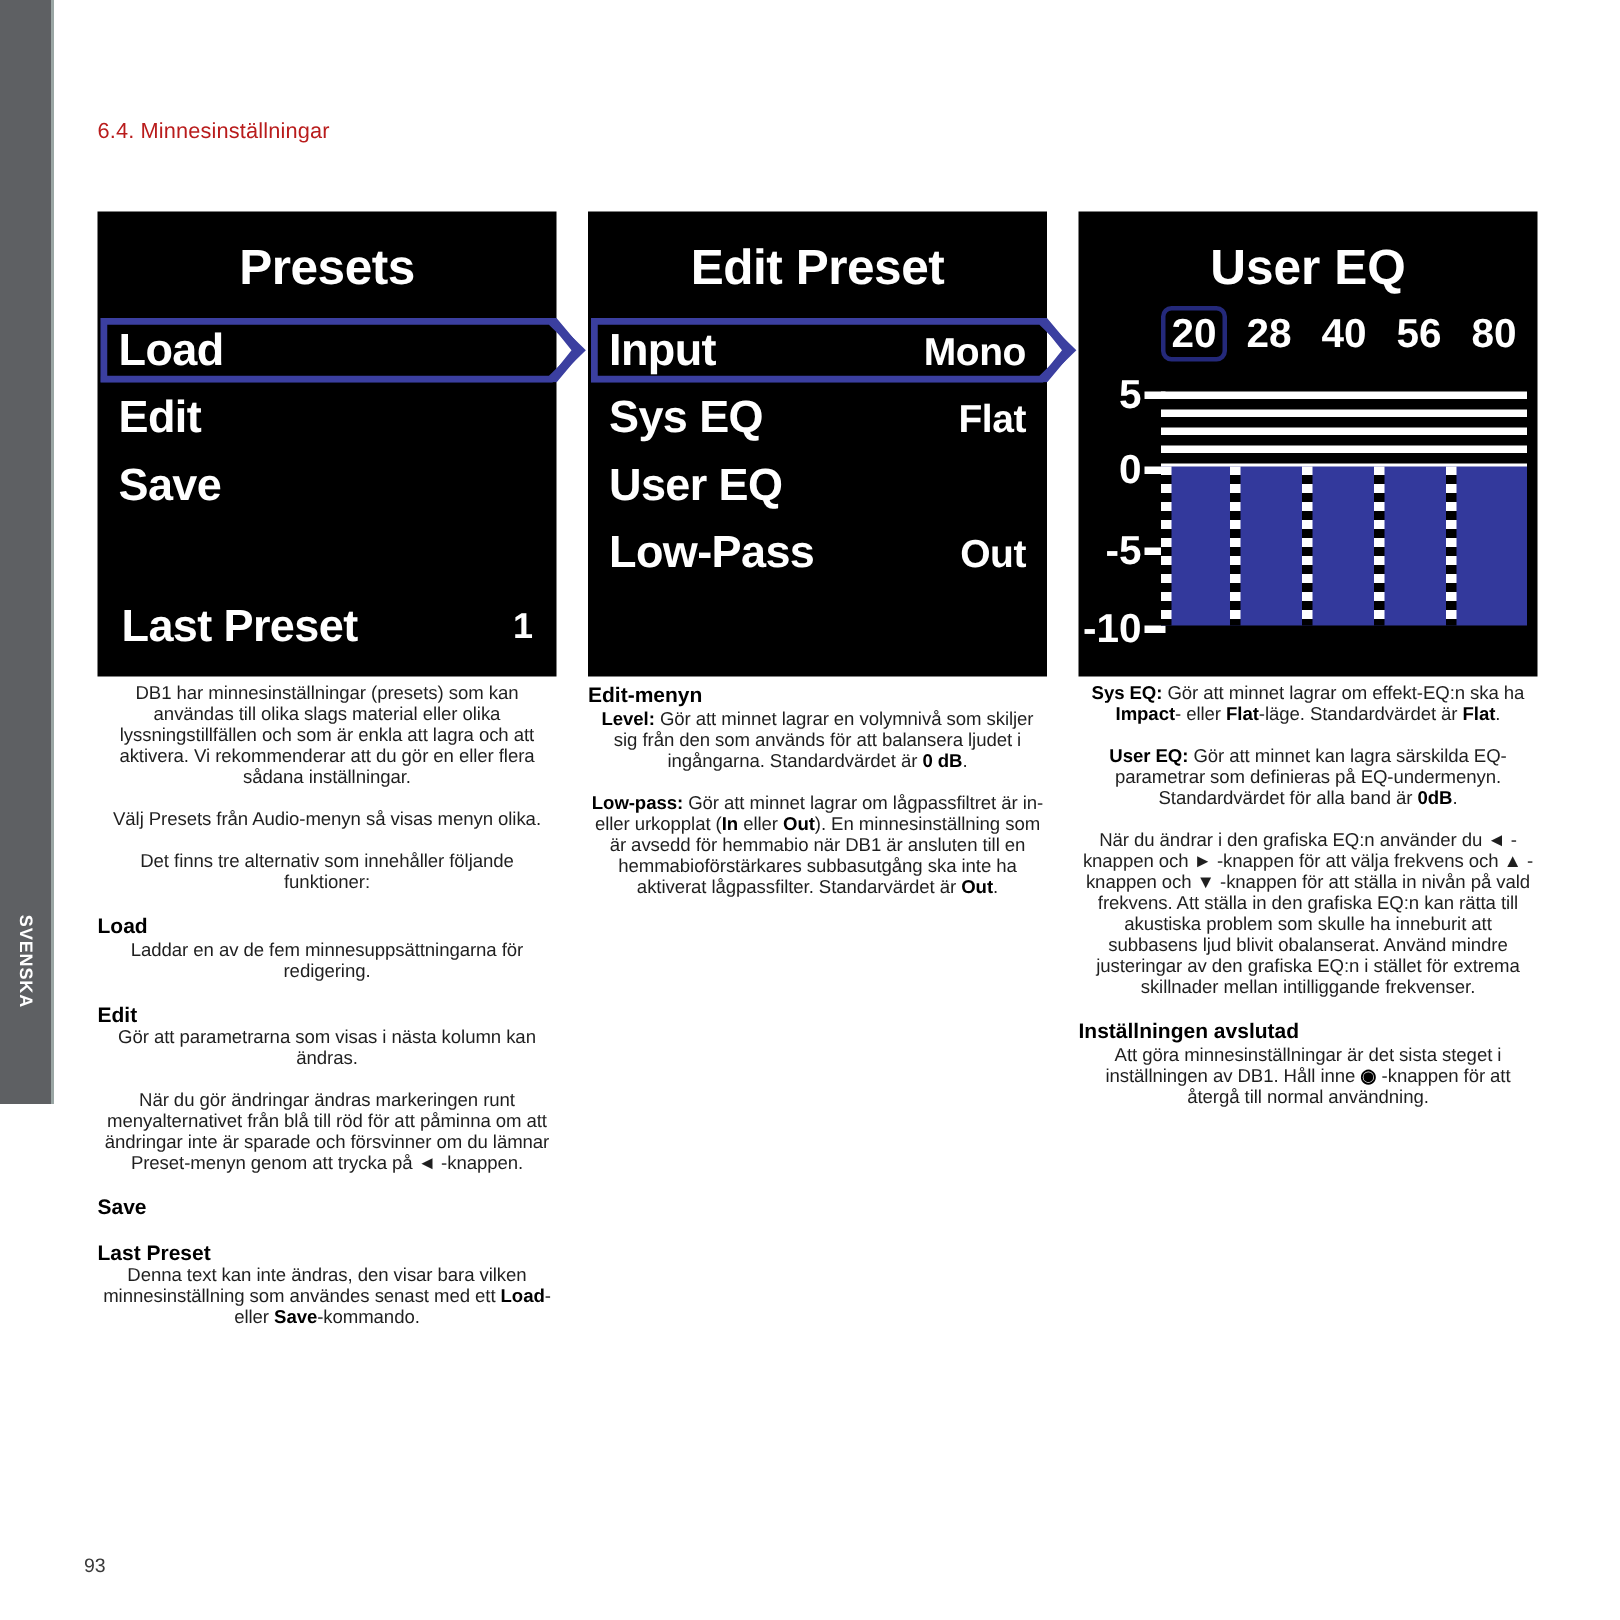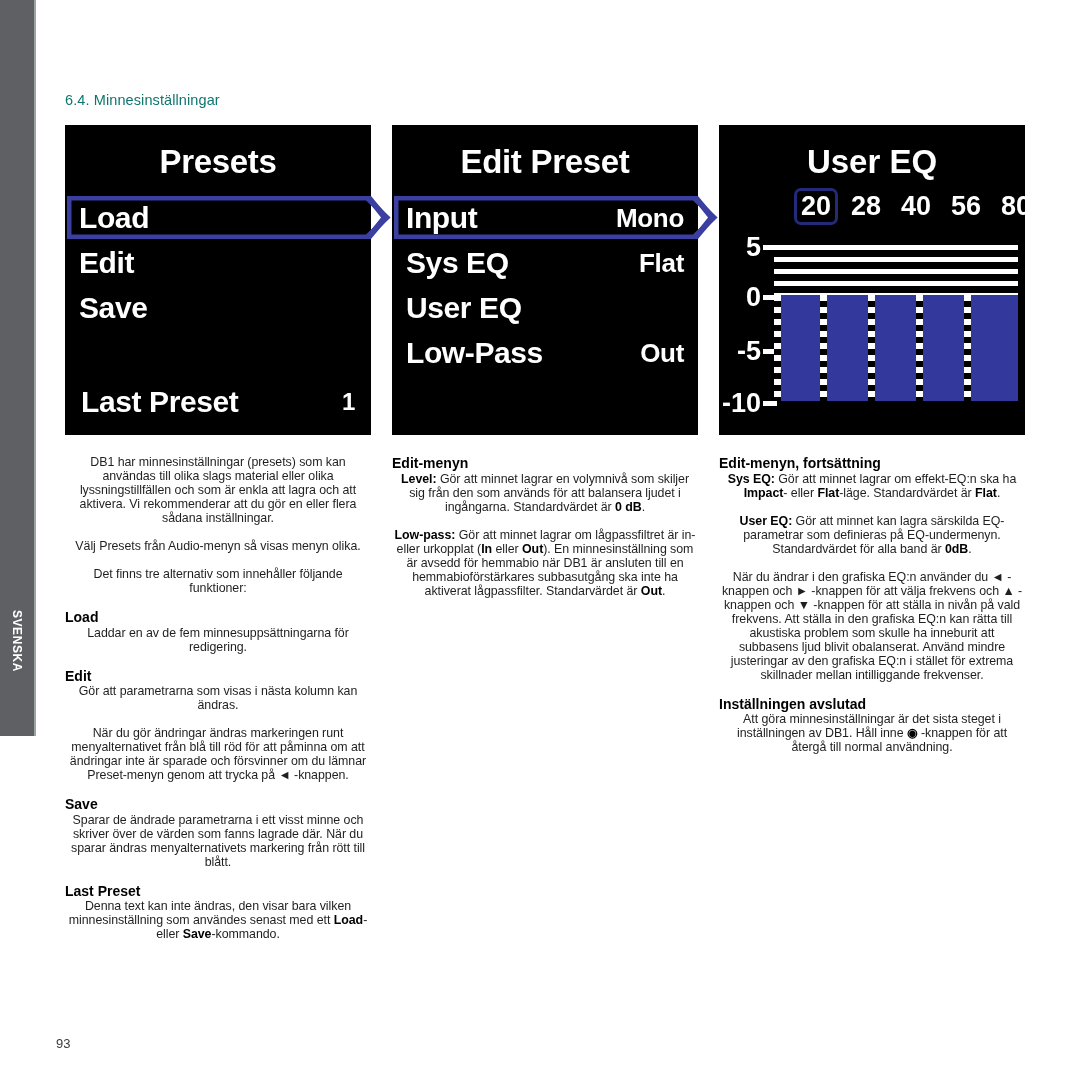--- a/index.html
+++ b/index.html
@@ -40,31 +40,31 @@
     color: #ffffff;
     font-size: 12px;
     font-weight: bold;
     letter-spacing: 0.6px;
   }
 
   
   .section-head {
     position: absolute;
     left: 65px;
-    top: 92px;
+    top: 80px;
     font-size: 14.5px;
-    color: #0f766e;
+    color: #b91c1c;
     letter-spacing: 0.1px;
   }
 
   
   .panels {
     position: absolute;
     left: 65px;
-    top: 125px;
+    top: 141px;
     width: 960px;
     height: 310px;
     display: flex;
     gap: 21px;
   }
 
   .panel {
     position: relative;
     width: 306px;
     height: 310px;
@@ -165,21 +165,20 @@
     width: 306px;
     height: 240px;
   }
   .eq-freqs {
     position: absolute;
     left: 55px;
     top: 14px;
     width: 244px;
     display: flex;
     justify-content: space-between;
-    margin-left: 20px;
   }
   .eq-freq {
     position: relative;
     width: 44px;
     text-align: center;
     color: #ffffff;
     font-size: 27px;
     font-weight: bold;
     line-height: 1.05;
   }
@@ -381,31 +380,29 @@
     <div class="col">
         <p>DB1 har minnesinställningar (presets) som kan användas till olika slags material eller olika lyssningstillfällen och som är enkla att lagra och att aktivera. Vi rekommenderar att du gör en eller flera sådana inställningar.</p>
         <p>Välj Presets från Audio-menyn så visas menyn olika.</p>
         <p>Det finns tre alternativ som innehåller följande funktioner:</p>
         <h4 class="gap">Load</h4>
         <p>Laddar en av de fem minnesuppsättningarna för redigering.</p>
         <h4 class="gap">Edit</h4>
         <p>Gör att parametrarna som visas i nästa kolumn kan ändras.</p>
         <p>När du gör ändringar ändras markeringen runt menyalternativet från blå till röd för att påminna om att ändringar inte är sparade och försvinner om du lämnar Preset-menyn genom att trycka på ◄ -knappen.</p>
         <h4 class="gap">Save</h4>
-        <p>Sparar de ändrade parametrarna i ett visst minne och skriver över de värden som fanns lagrade där. När du sparar ändras menyalternativets markering från rött till blått.</p>
         <h4 class="gap">Last Preset</h4>
         <p>Denna text kan inte ändras, den visar bara vilken minnesinställning som användes senast med ett <b>Load</b>- eller <b>Save</b>-kommando.</p>
       </div>
     <div class="col">
         <h4 class="">Edit-menyn</h4>
         <p><b>Level:</b> Gör att minnet lagrar en volymnivå som skiljer sig från den som används för att balansera ljudet i ingångarna. Standardvärdet är <b>0 dB</b>.</p>
         <p><b>Low-pass:</b> Gör att minnet lagrar om lågpassfiltret är in- eller urkopplat (<b>In</b> eller <b>Out</b>). En minnesinställning som är avsedd för hemmabio när DB1 är ansluten till en hemmabioförstärkares subbasutgång ska inte ha aktiverat lågpassfilter. Standarvärdet är <b>Out</b>.</p>
       </div>
     <div class="col">
-        <h4 class="">Edit-menyn, fortsättning</h4>
         <p><b>Sys EQ:</b> Gör att minnet lagrar om effekt-EQ:n ska ha <b>Impact</b>- eller <b>Flat</b>-läge. Standardvärdet är <b>Flat</b>.</p>
         <p><b>User EQ:</b> Gör att minnet kan lagra särskilda EQ-parametrar som definieras på EQ-undermenyn. Standardvärdet för alla band är <b>0dB</b>.</p>
         <p>När du ändrar i den grafiska EQ:n använder du ◄ -knappen och ► -knappen för att välja frekvens och ▲ -knappen och ▼ -knappen för att ställa in nivån på vald frekvens. Att ställa in den grafiska EQ:n kan rätta till akustiska problem som skulle ha inneburit att subbasens ljud blivit obalanserat. Använd mindre justeringar av den grafiska EQ:n i stället för extrema skillnader mellan intilliggande frekvenser.</p>
         <h4 class="gap">Inställningen avslutad</h4>
         <p>Att göra minnesinställningar är det sista steget i inställningen av DB1. Håll inne <b>◉</b> -knappen för att återgå till normal användning.</p>
       </div>
   </div>
 
   <div class="page-number">93</div>
 </div>

